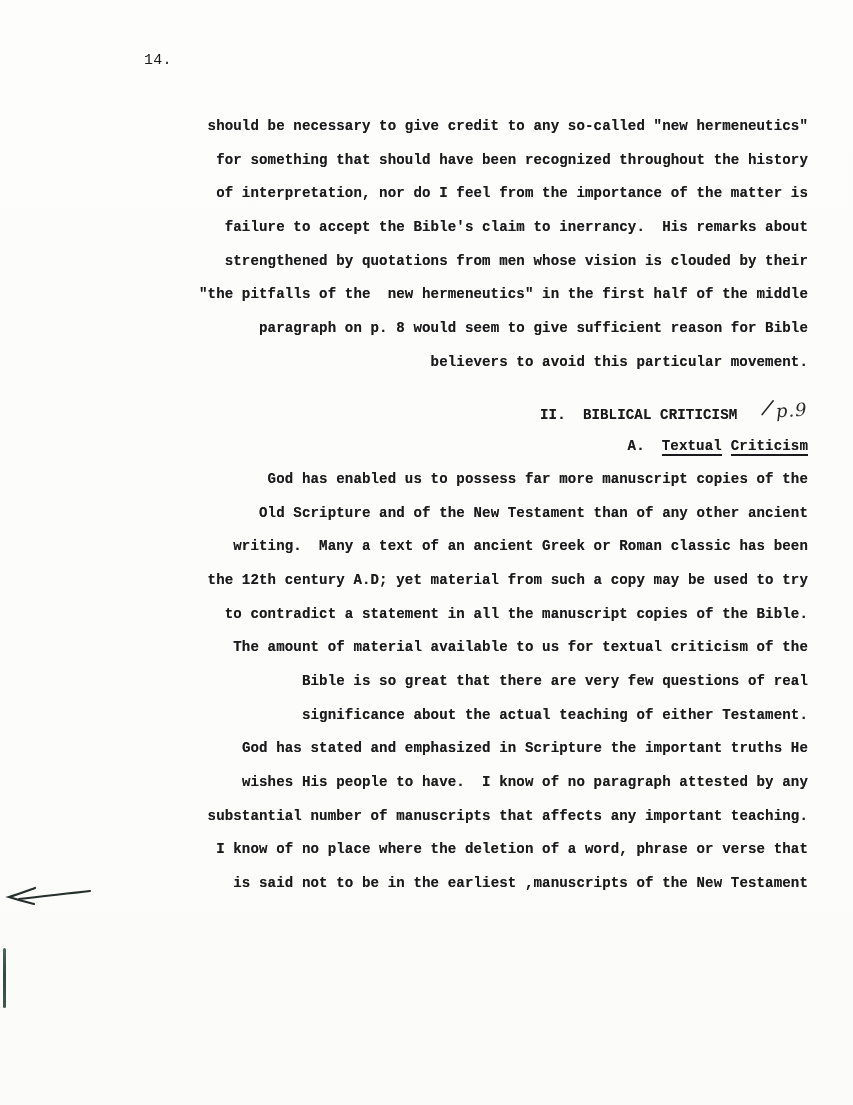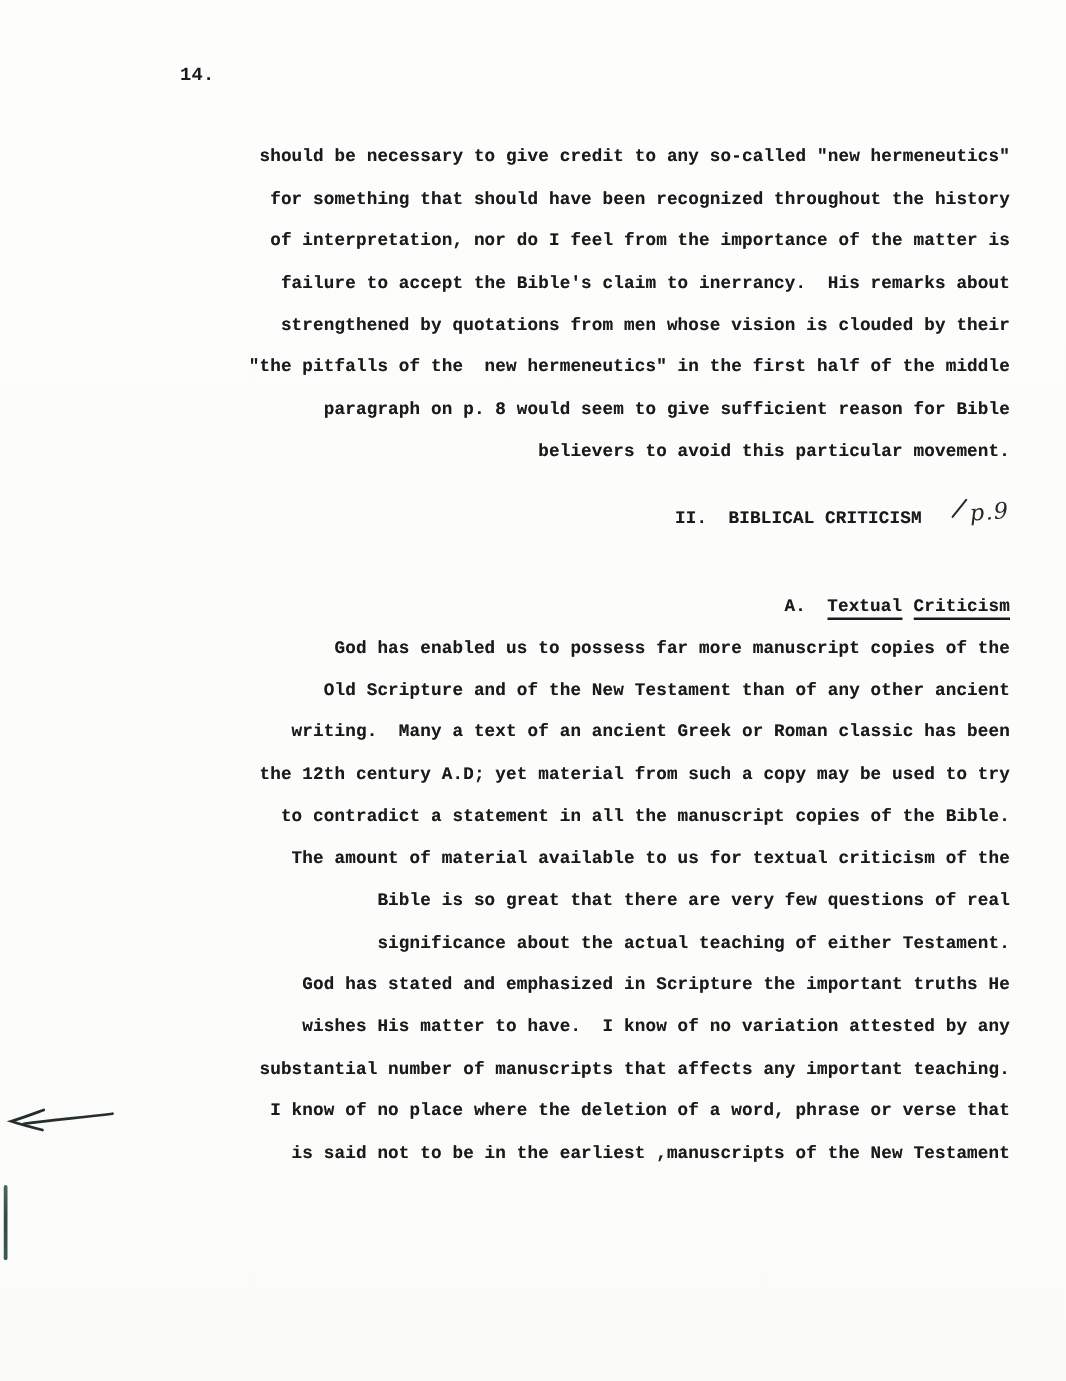--- a/index.html
+++ b/index.html
@@ -9,39 +9,39 @@
     position: relative;
     overflow: hidden;
     font-family: "Liberation Mono", "DejaVu Sans Mono", monospace;
   }
   .page {
     position: absolute; inset: 0;
     background: linear-gradient(180deg, #fdfdfc 0%, #fcfcfa 60%, #fbfbf9 100%);
   }
   .pagenum {
     position: absolute; left: 144px; top: 52px;
-    font-size: 15px; font-weight: 700; color: #1a1a1c;
+    font-size: 15px; font-weight: 400; color: #1a1a1c;
     white-space: pre; letter-spacing: 0.2px;
   }
   .textcol {
     position: absolute; left: 148px; top: 110px; width: 660px; text-align: right;
   }
   .tline {
     white-space: pre;
     line-height: 33.66px;
     height: 33.66px;
     font-size: 14.1px;
     font-weight: 700;
     color: #1a1a1c;
     letter-spacing: 0.12px;
     text-shadow: 0 0 0.5px rgba(26,26,28,0.55);
   }
   .ind { padding-left: 42px; }
   .halfgap { height: 16.6px; }
-  .sub { padding-left: 42px; margin-top: 40px; }
+  .sub { padding-left: 42px; }
   .ul {
     border-bottom: 2px solid #1a1a1c;
     padding-bottom: 0px;
   }
   .gap2 { margin-left: 17px; }
   .gap1 { margin-left: 9px; }
   .hand {
     display: inline-block;
     margin-left: 24px;
     position: relative; top: -2px;
@@ -101,21 +101,21 @@
     <div class="tline ind">God has enabled us to possess far more manuscript copies of the</div>
     <div class="tline">Old Scripture and of the New Testament than of any other ancient</div>
     <div class="tline">writing.  Many a text of an ancient Greek or Roman classic has been</div>
     <div class="tline">the 12th century A.D; yet material from such a copy may be used to try</div>
     <div class="tline">to contradict a statement in all the manuscript copies of the Bible.</div>
     <div class="tline">The amount of material available to us for textual criticism of the</div>
     <div class="tline">Bible is so great that there are very few questions of real</div>
     <div class="tline">significance about the actual teaching of either Testament.</div>
 
     <div class="tline ind">God has stated and emphasized in Scripture the important truths He</div>
-    <div class="tline">wishes His matter to have.  I know of no variation attested by any</div>
+    <div class="tline">wishes His people to have.  I know of no paragraph attested by any</div>
     <div class="tline">substantial number of manuscripts that affects any important teaching.</div>
     <div class="tline">I know of no place where the deletion of a word, phrase or verse that</div>
     <div class="tline">is said not to be in the earliest ,manuscripts of the New Testament</div>
   </div>
 
   <svg class="arrowmark" width="90" height="28" viewBox="0 0 90 28">
     <path d="M30,5 C19,9 11,12 4,14 C13,17 21,19 29,21" stroke="#242e2c" stroke-width="2.2" fill="none" stroke-linecap="round"></path>
     <path d="M14,16 C38,13 60,11 85,8" stroke="#242e2c" stroke-width="2.2" fill="none" stroke-linecap="round"></path>
   </svg>
 

